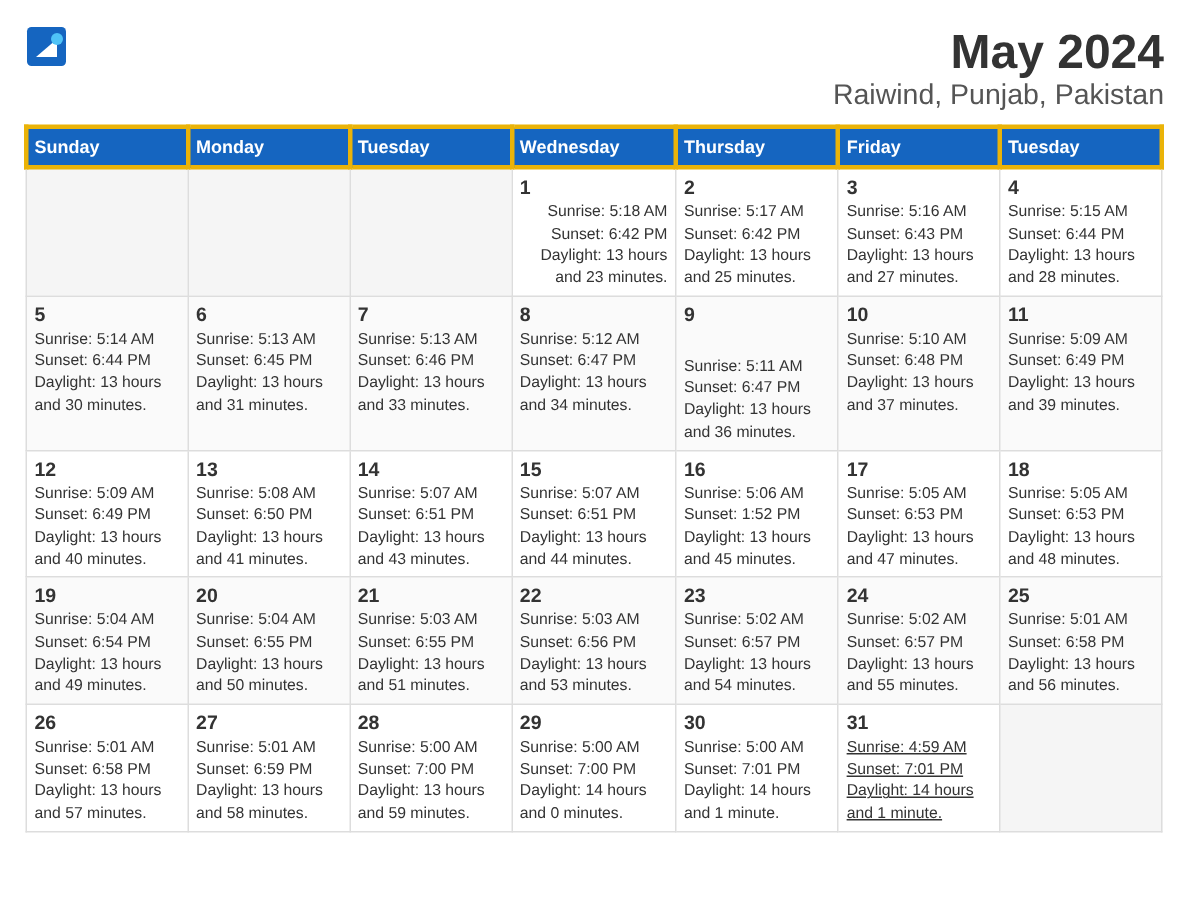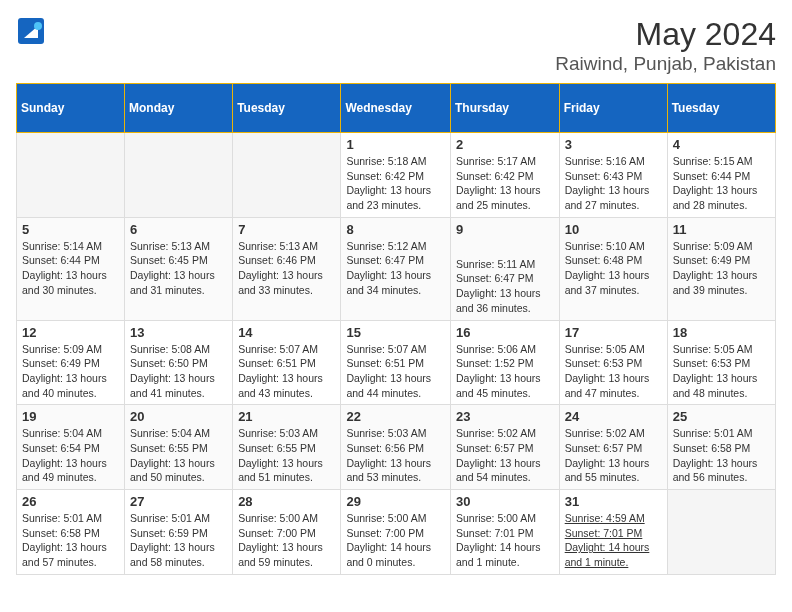--- a/index.html
+++ b/index.html
@@ -32,40 +32,40 @@
     .logo-icon {
       width: 30px;
       height: 30px;
       margin-right: 4px;
     }
     .title-area {
       text-align: right;
     }
     .month-year {
       font-size: 32px;
-      font-weight: normal;
+      font-weight: bold;
       color: #333;
     }
     .location {
       font-size: 19px;
       color: #555;
     }
     .calendar {
       width: 100%;
       border-collapse: collapse;
       font-size: 11px;
     }
     .calendar th {
       background: #1565c0;
       color: #fff;
-      padding: 17px 4px;
+      padding: 5px 4px;
       text-align: left;
       font-size: 12px;
       font-weight: bold;
-      border: 1px solid #eab308;
+      border: 3px solid #eab308;
     }
     .calendar td {
       border: 1px solid #ddd;
       padding: 4px 5px;
       vertical-align: top;
       width: 112px;
       min-height: 80px;
       background: #fff;
     }
     .calendar td.empty {
@@ -115,21 +115,21 @@
         <th>Tuesday</th>
       </tr>
   </thead>
   <tbody id="calendar-body">
   <tr>
         <td class="empty"></td>
         <td class="empty"></td>
         <td class="empty"></td>
         <td>
           <div class="day-num">1</div>
-          <div class="day-info" style="white-space: pre-line;">Sunrise: 5:18 AM
+          <div class="day-info" style="white-space: pre-line; text-align: right;">Sunrise: 5:18 AM
 Sunset: 6:42 PM
 Daylight: 13 hours
 and 23 minutes.</div>
         </td>
         <td>
           <div class="day-num">2</div>
           <div class="day-info" style="white-space: pre-line;">Sunrise: 5:17 AM
 Sunset: 6:42 PM
 Daylight: 13 hours
 and 25 minutes.</div>

